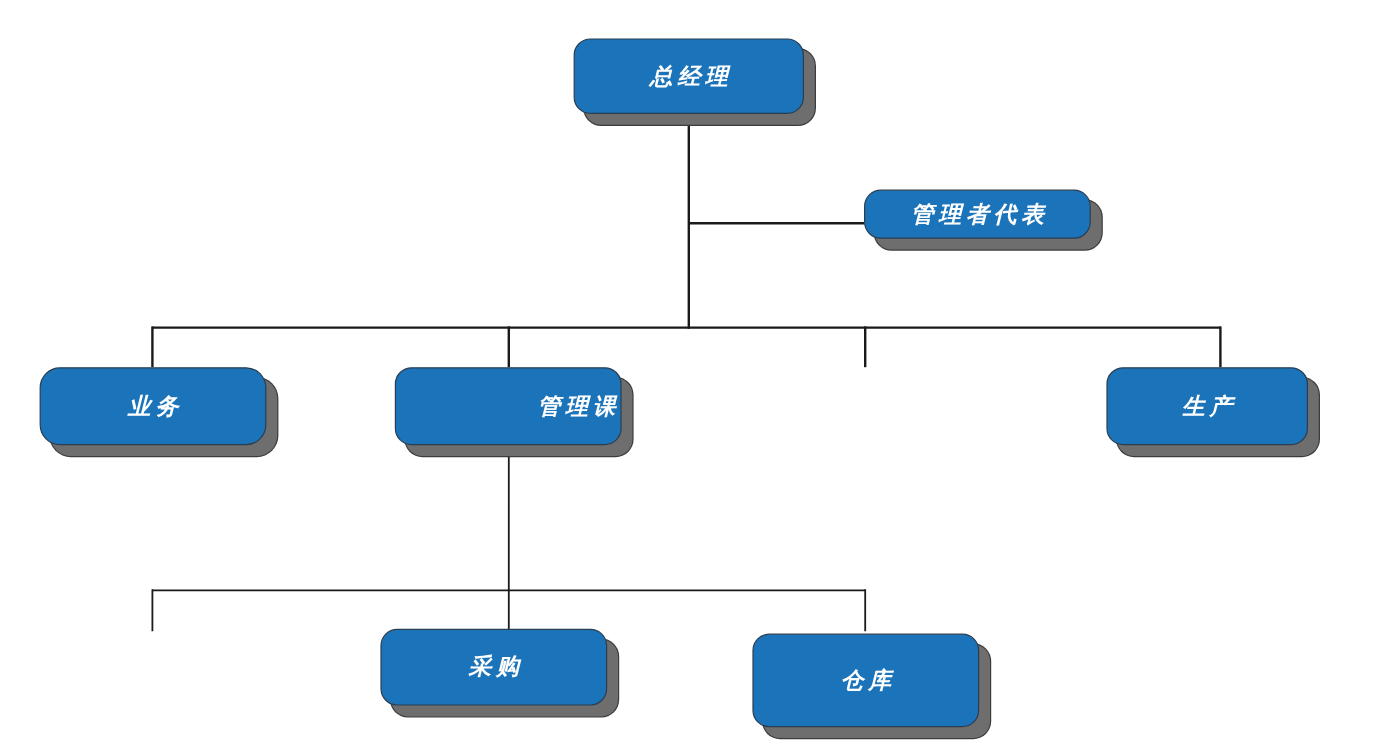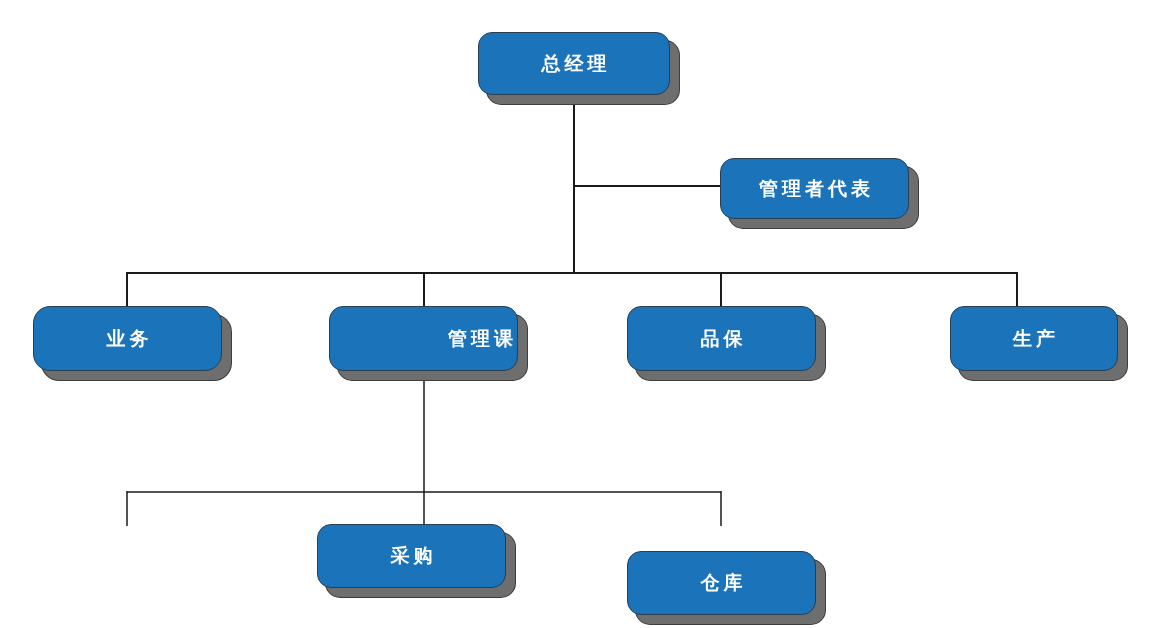--- a/index.html
+++ b/index.html
@@ -25,20 +25,21 @@
   .node {
     position: absolute;
     background: #1b73b9;
     border: 1px solid #2b3e50;
     border-radius: 14px;
     box-shadow: 9px 9px 0 0 #6e6e6e, 9px 9px 0 1px #3c3c3c;
     display: flex;
     align-items: center;
     justify-content: center;
     box-sizing: border-box;
+    font-style: italic;
   }
   .node-label {
     color: #ffffff;
     font-size: 19px;
     font-weight: bold;
     letter-spacing: 4px;
     text-indent: 4px;
     white-space: nowrap;
   }
 </style>
@@ -65,42 +66,39 @@
     <line x1="127" y1="492" x2="721" y2="492" stroke="#1a1a1a" stroke-width="1.5"></line>
 
     <line x1="127" y1="491" x2="127" y2="526" stroke="#1a1a1a" stroke-width="1.5"></line>
     <line x1="721" y1="491" x2="721" y2="526" stroke="#1a1a1a" stroke-width="1.5"></line>
   </svg>
 
   <div class="node" style="left:478px; top:32px; width:192px; height:63px;">
     <span class="node-label">总经理</span>
   </div>
 
-  <div class="node" style="left:720px; top:158px; width:189px; height:61px;">
+  <div class="node" style="left:720px; top:158px; width:189px; height:41px;">
     <span class="node-label">管理者代表</span>
   </div>
 
   <div class="node" style="left:33px; top:306px; width:189px; height:65px;border-radius:17px;">
     <span class="node-label">业务</span>
   </div>
 
   <div class="node" style="left:329px; top:306px; width:189px; height:65px;justify-content:flex-end;">
     <span class="node-label">管理课</span>
   </div>
 
-  <div class="node" style="left:627px; top:306px; width:189px; height:65px;">
-    <span class="node-label">品保</span>
-  </div>
 
-  <div class="node" style="left:922px; top:306px; width:168px; height:65px;margin-left:28px;">
+  <div class="node" style="left:922px; top:306px; width:168px; height:65px;">
     <span class="node-label">生产</span>
   </div>
 
 
   <div class="node" style="left:317px; top:524px; width:189px; height:64px;">
     <span class="node-label">采购</span>
   </div>
 
-  <div class="node" style="left:627px; top:551px; width:189px; height:64px;">
+  <div class="node" style="left:627px; top:528px; width:189px; height:78px;">
     <span class="node-label">仓库</span>
   </div>
 
 </div>
 
 </body></html>

